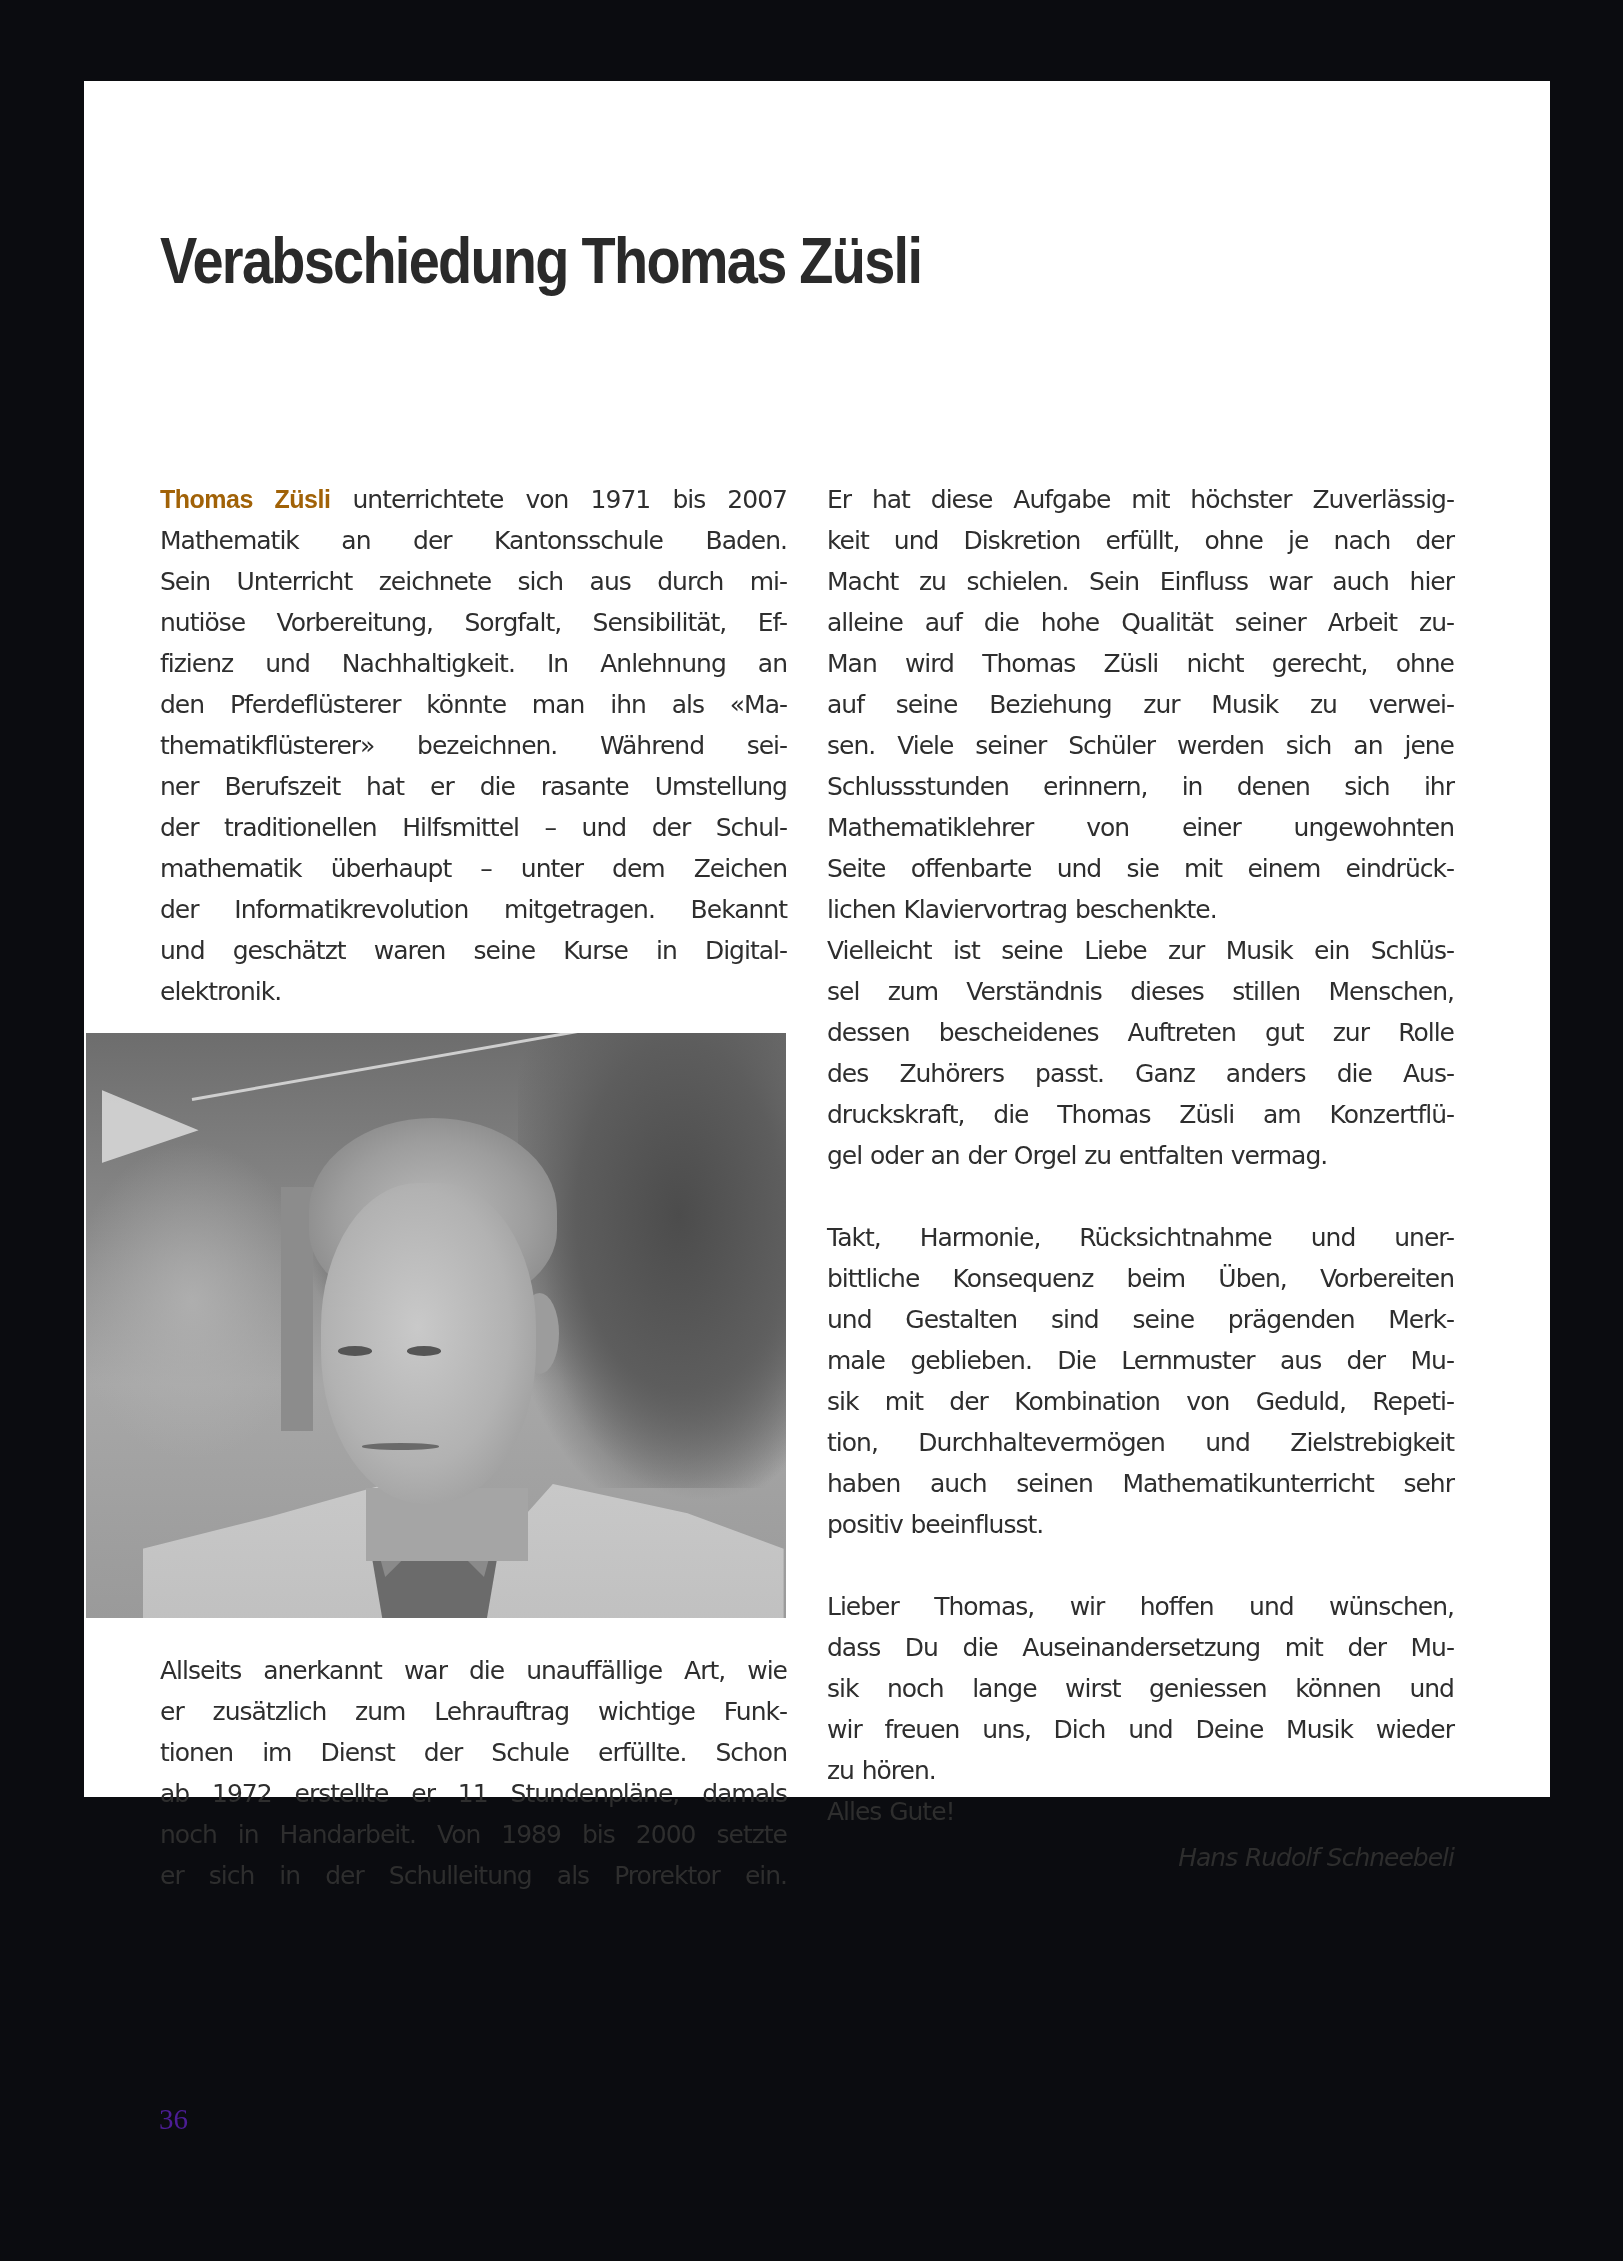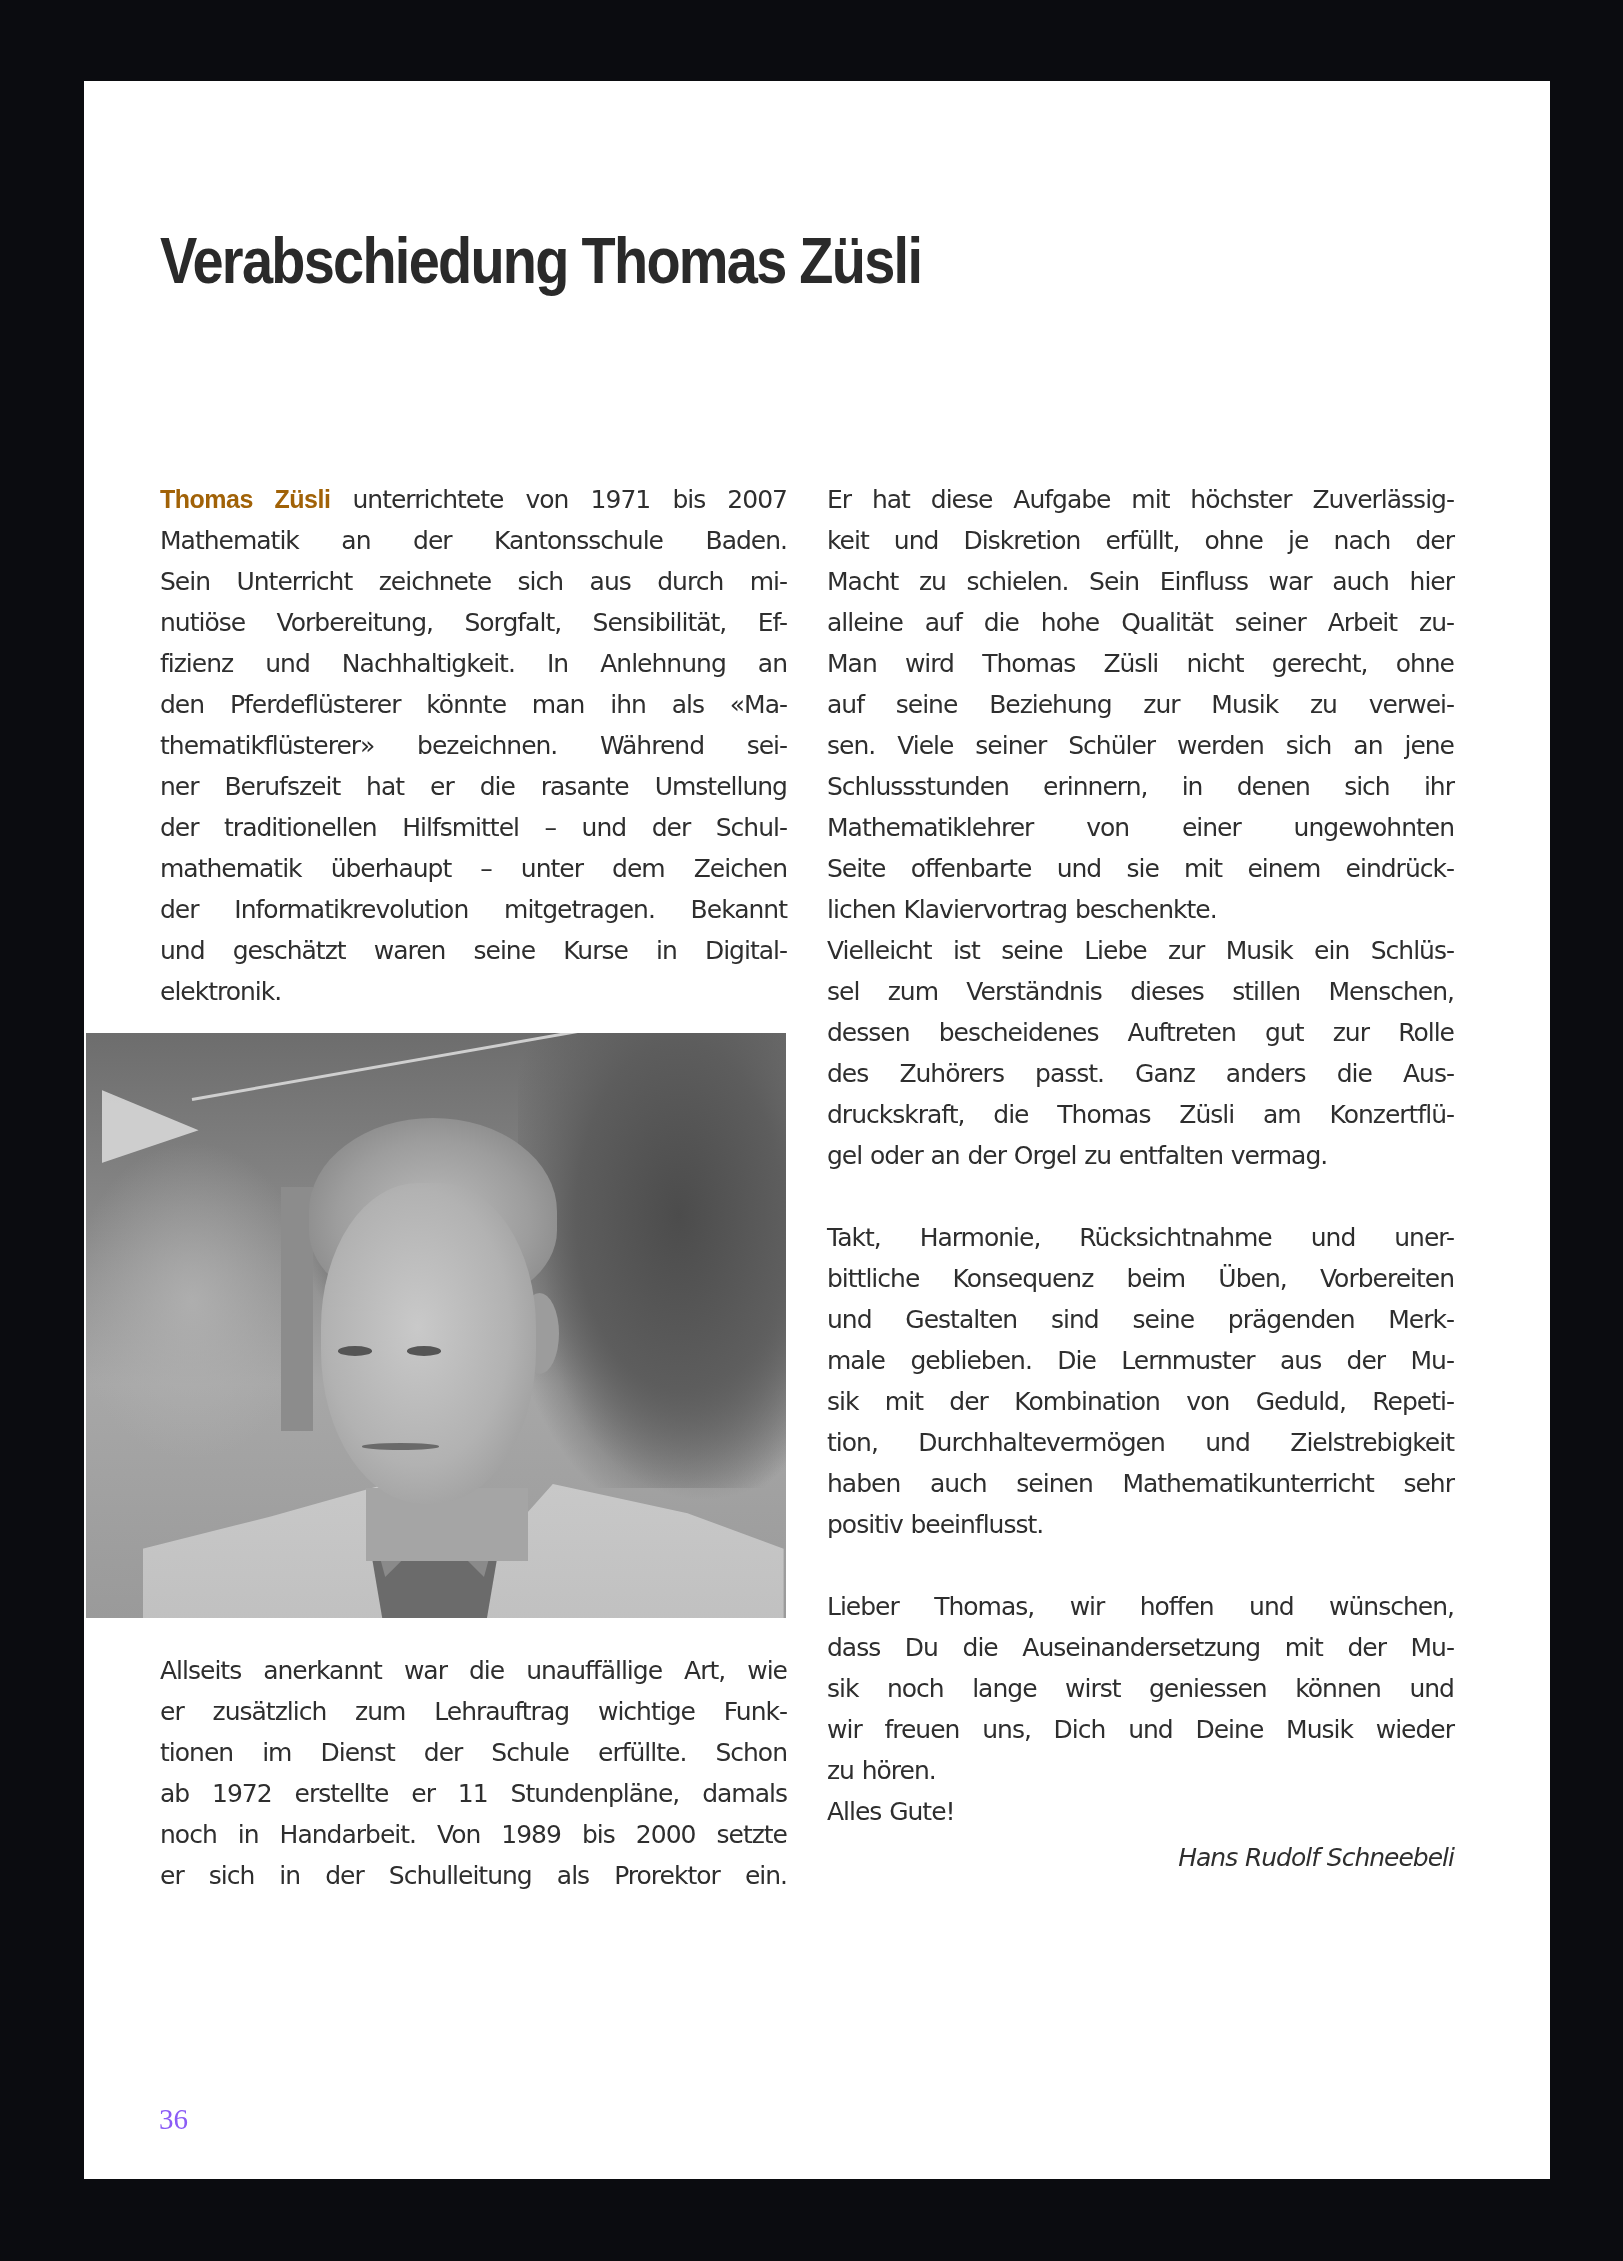--- a/index.html
+++ b/index.html
@@ -11,21 +11,21 @@
       height: 2261px;
       background: #0b0c10;
       position: relative;
       overflow: hidden;
     }
     .page {
       position: absolute;
       left: 84px;
       top: 81px;
       width: 1466px;
-      height: 2098px;
+      height: 1716px;
       background: #ffffff;
     }
     .title {
       position: absolute;
       left: 76px;
       top: 142px;
       margin: 0;
       font-family: "Liberation Sans", sans-serif;
       font-weight: bold;
       font-size: 65px;
@@ -214,21 +214,21 @@
       background: #8a8a8a;
     }
     .photo .collar-l { left: 280px; clip-path: polygon(0 0, 100% 60%, 40% 100%); }
     .photo .collar-r { left: 369px; clip-path: polygon(100% 0, 0 60%, 60% 100%); }
     .page-number {
       position: absolute;
       left: 75px;
       top: 2022px;
       font-family: "Liberation Serif", serif;
       font-size: 29px;
-      color: #8b5cf6;
+      color: #4c1d95;
     }
   </style>
 </head>
 <body>
 
 <div class="page">
 
   <h1 class="title">Verabschiedung Thomas Züsli</h1>
 
   <div class="col col-left-top">

